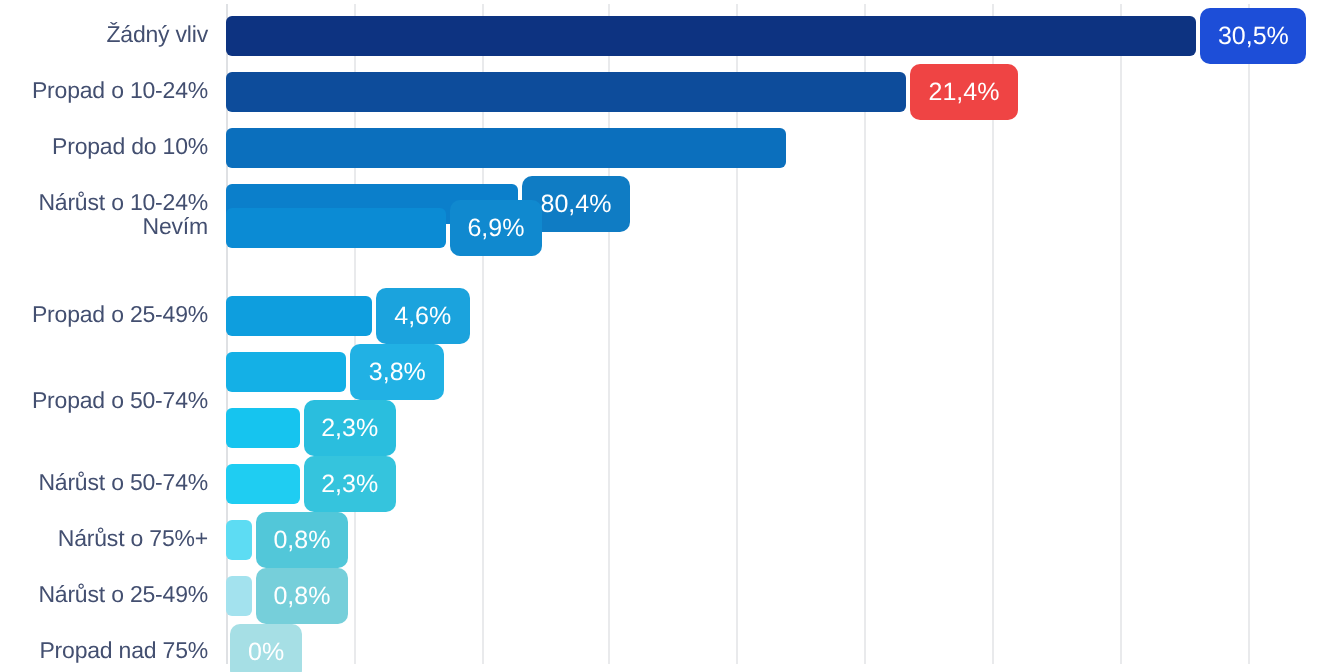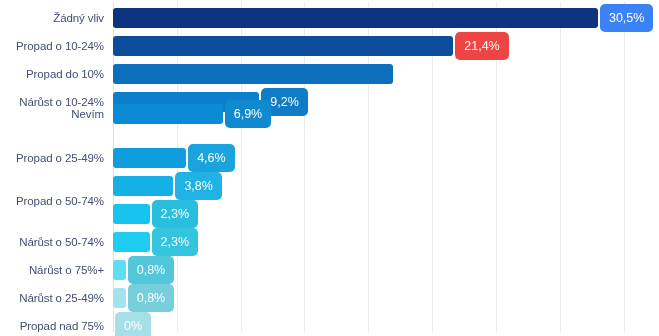--- a/index.html
+++ b/index.html
@@ -90,35 +90,35 @@
     <div class="gridline" style="left:319px;"></div>
     <div class="gridline" style="left:383px;"></div>
     <div class="gridline" style="left:447px;"></div>
     <div class="gridline" style="left:511px;"></div>
   </div>
 
   <div id="rows">
       <div class="row" style="top: 4px;">
         <div class="cat-label" style="color: rgb(67, 79, 112);">Žádný vliv</div>
         <div class="bar" style="width: 484.95px; background: rgb(13, 51, 129);"></div>
-        <div class="vlabel" style="background: #3b82f6; color: rgb(255, 255, 255); left: 599.95px;">30,5%</div>
+        <div class="vlabel" style="background: #1d4ed8; color: rgb(255, 255, 255); left: 599.95px;">30,5%</div>
       </div>
       <div class="row" style="top: 32px;">
         <div class="cat-label" style="color: rgb(67, 79, 112); text-align: right;">Propad o 10-24%</div>
         <div class="bar" style="width: 340.26px; background: rgb(13, 76, 155);"></div>
         <div class="vlabel" style="background: #ef4444; color: rgb(255, 255, 255); left: 455.26px;">21,4%</div>
       </div>
       <div class="row" style="top: 60px; text-decoration: underline;">
         <div class="cat-label" style="color: rgb(67, 79, 112);">Propad do 10%</div>
         <div class="bar" style="width: 279.84px; background: rgb(11, 111, 189);"></div>
       </div>
       <div class="row" style="top: 88px;">
         <div class="cat-label" style="color: rgb(67, 79, 112);">Nárůst o 10-24%</div>
         <div class="bar" style="width: 146.28px; background: rgb(11, 127, 203);"></div>
-        <div class="vlabel" style="background: rgb(15, 124, 196); color: rgb(255, 255, 255); left: 261.28px;">9,2%</div>
+        <div class="vlabel" style="background: rgb(15, 124, 196); color: rgb(255, 255, 255); left: 261.28px;">80,4%</div>
       </div>
       <div class="row" style="top: 100px;">
         <div class="cat-label" style="color: rgb(67, 79, 112);">Nevím</div>
         <div class="bar" style="width: 109.71px; background: rgb(11, 139, 212);"></div>
         <div class="vlabel" style="background: rgb(16, 137, 207); color: rgb(255, 255, 255); left: 224.71px;">6,9%</div>
       </div>
       <div class="row" style="top: 144px;">
         <div class="cat-label" style="color: rgb(67, 79, 112);">Propad o 25-49%</div>
         <div class="bar" style="width: 73.14px; background: rgb(14, 158, 222);"></div>
         <div class="vlabel" style="background: rgb(27, 163, 221); color: rgb(255, 255, 255); left: 188.14px;">4,6%</div>

